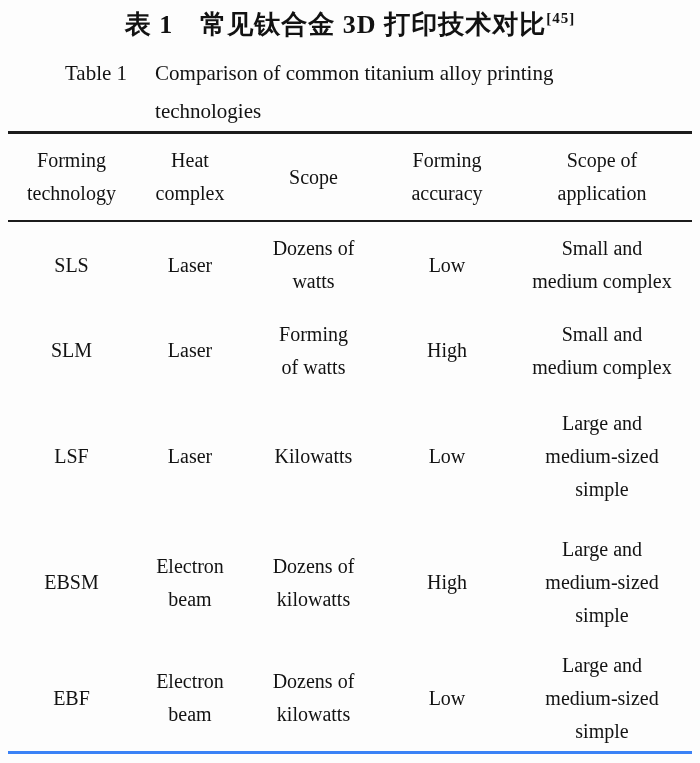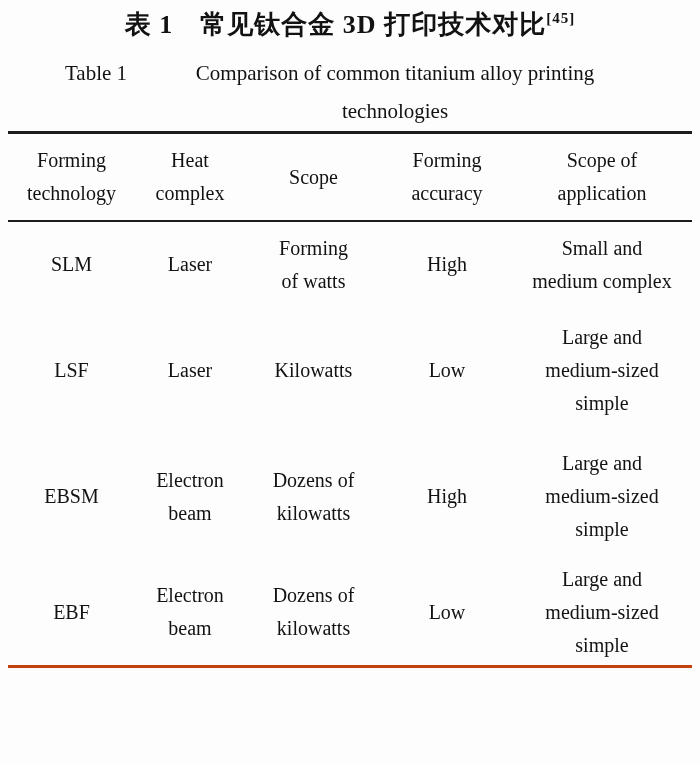--- a/index.html
+++ b/index.html
@@ -40,30 +40,29 @@
     margin-top: 12px;
     font-size: 21px;
     line-height: 38px;
   }
   .en-label {
     white-space: nowrap;
     margin-right: 28px;
   }
   .en-text {
     width: 480px;
-    text-align: center;
   }
   table.data {
     width: 684px;
     margin: 0 8px;
     margin-top: 1px;
     border-collapse: collapse;
     table-layout: fixed;
     border-top: 3px solid #1c1c1c;
-    border-bottom: 3px solid #c2410c;
+    border-bottom: 3px solid #3b82f6;
   }
   col.c1 { width: 127px; }
   col.c2 { width: 110px; }
   col.c3 { width: 137px; }
   col.c4 { width: 130px; }
   col.c5 { width: 180px; }
   th, td {
     font-weight: normal;
     text-align: center;
     vertical-align: middle;
@@ -111,20 +110,29 @@
         <th>Heat
 complex</th>
         <th>Scope</th>
         <th>Forming
 accuracy</th>
         <th>Scope of
 application</th>
       </tr>
     </thead>
     <tbody>
+      <tr class="r0">
+        <td>SLS</td>
+        <td>Laser</td>
+        <td>Dozens of
+watts</td>
+        <td>Low</td>
+        <td>Small and
+medium complex</td>
+      </tr>
       <tr class="r1">
         <td>SLM</td>
         <td>Laser</td>
         <td>Forming
 of watts</td>
         <td>High</td>
         <td>Small and
 medium complex</td>
       </tr>
       <tr class="r2">

